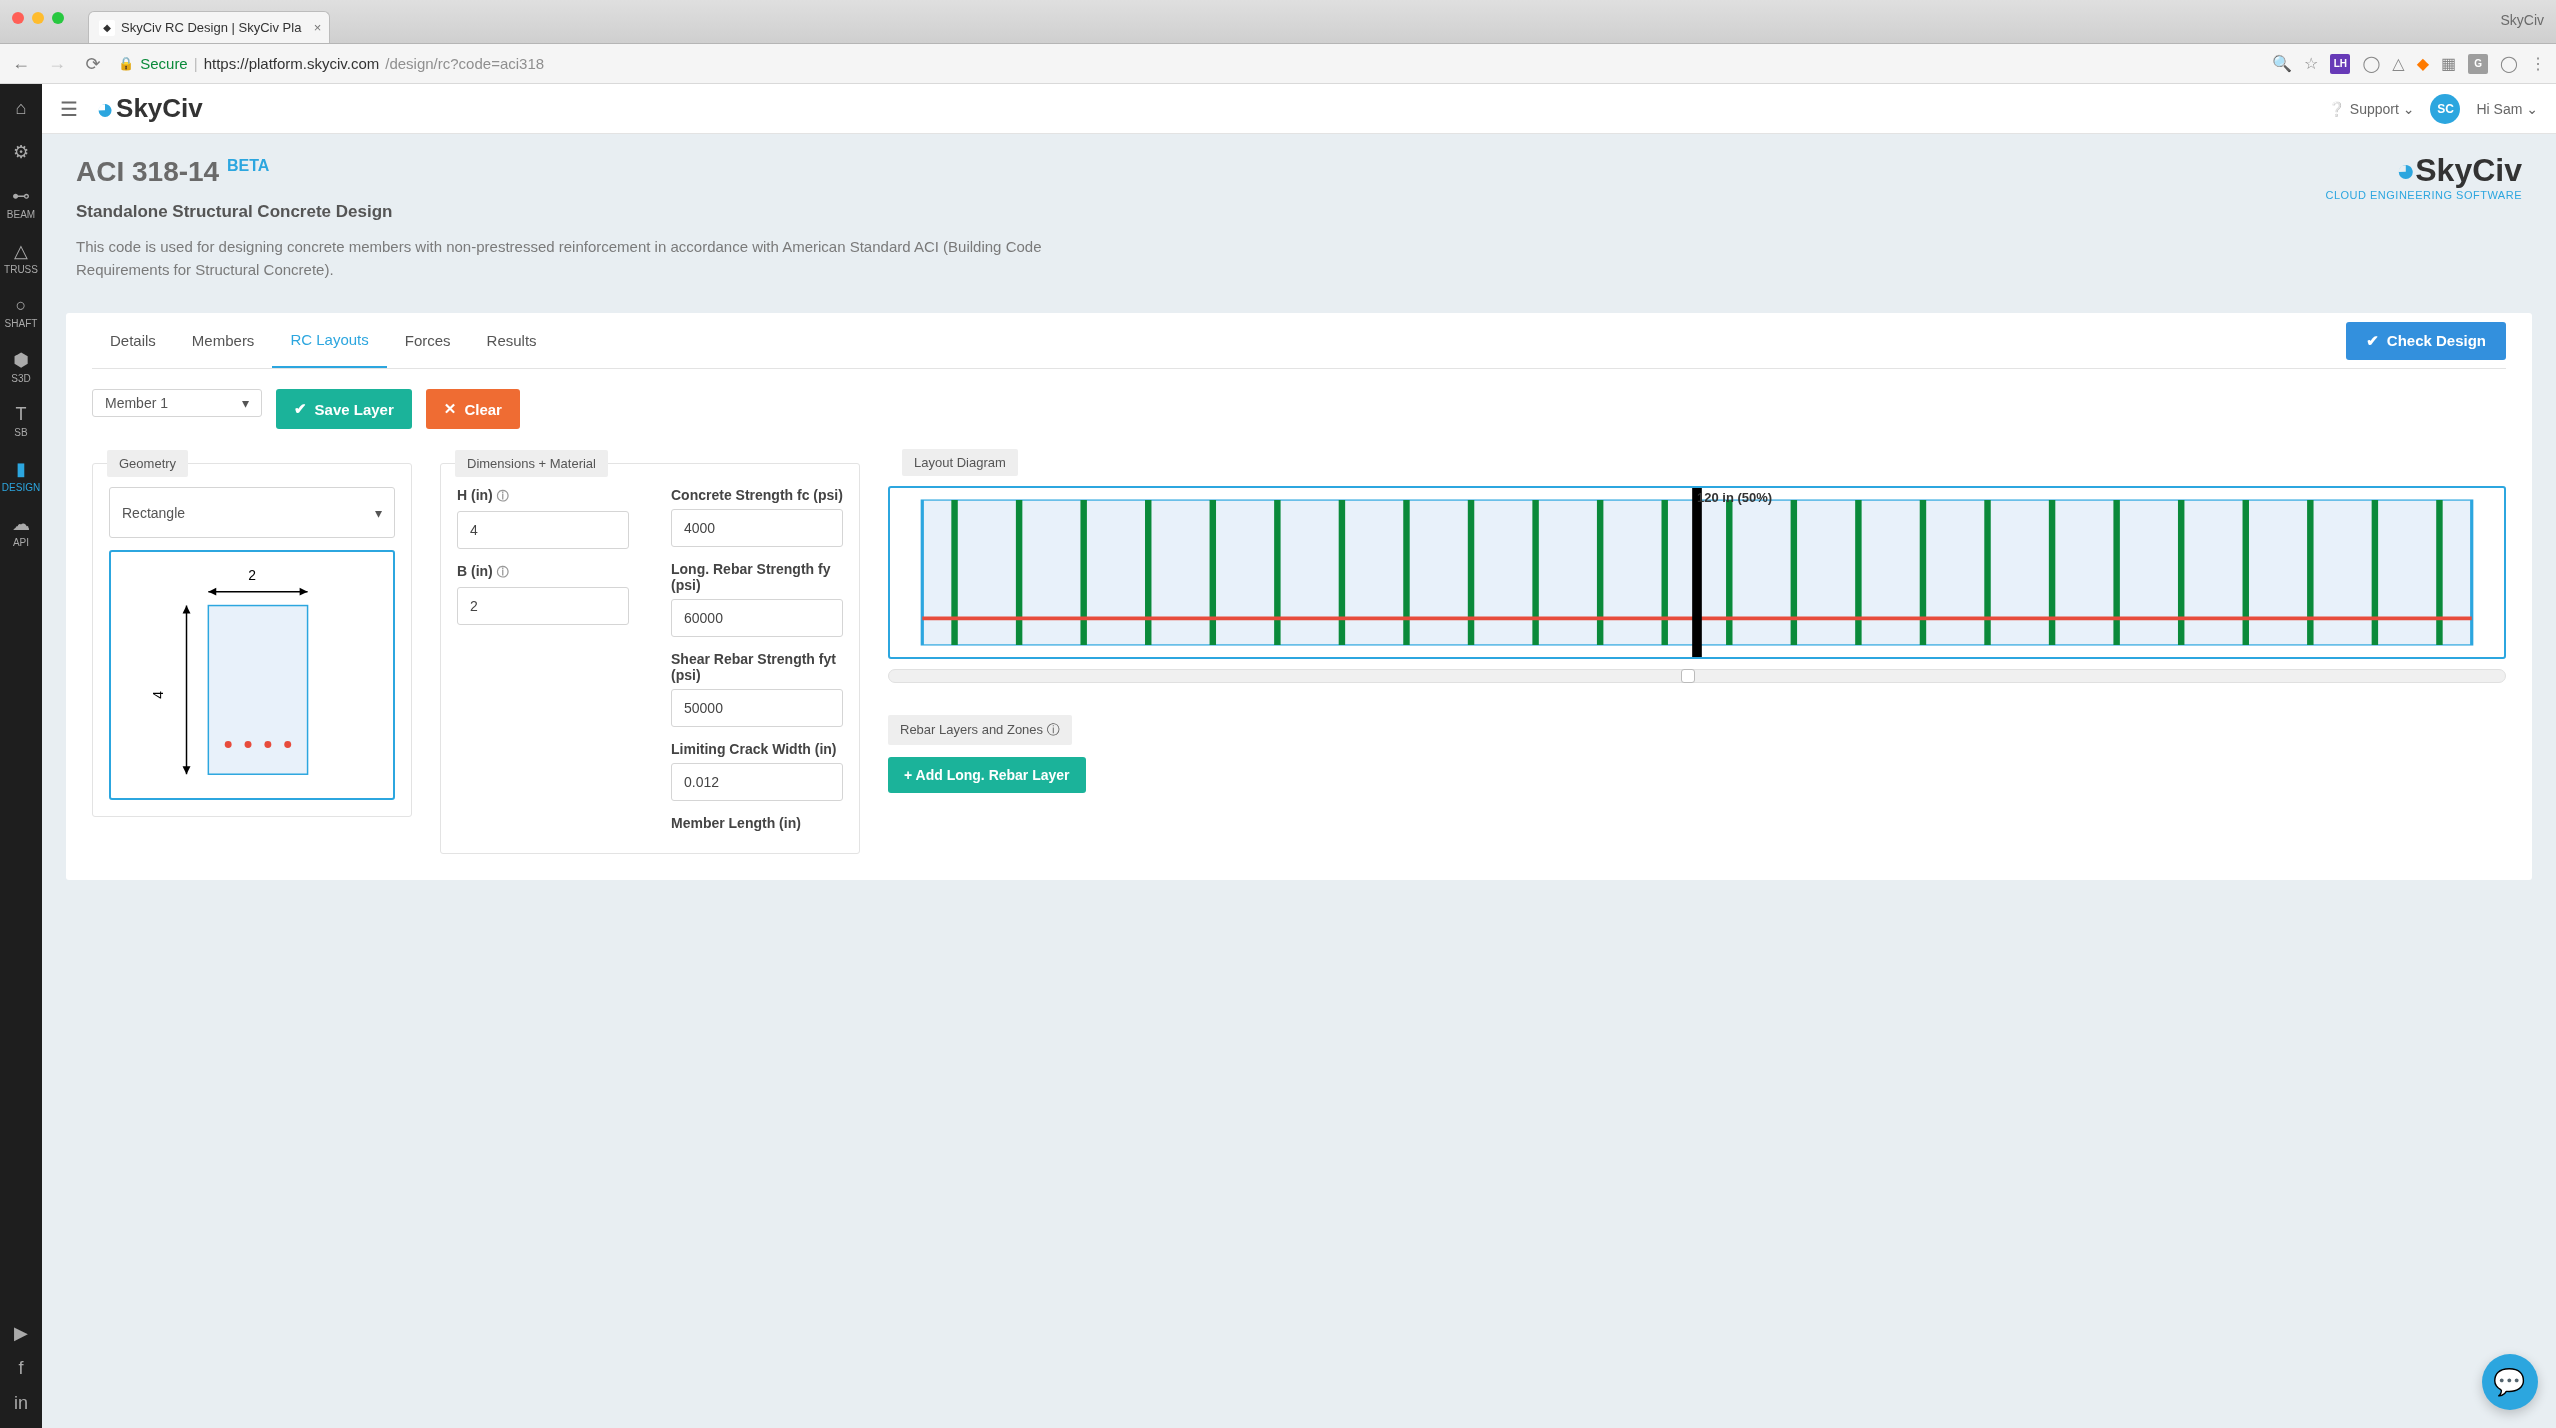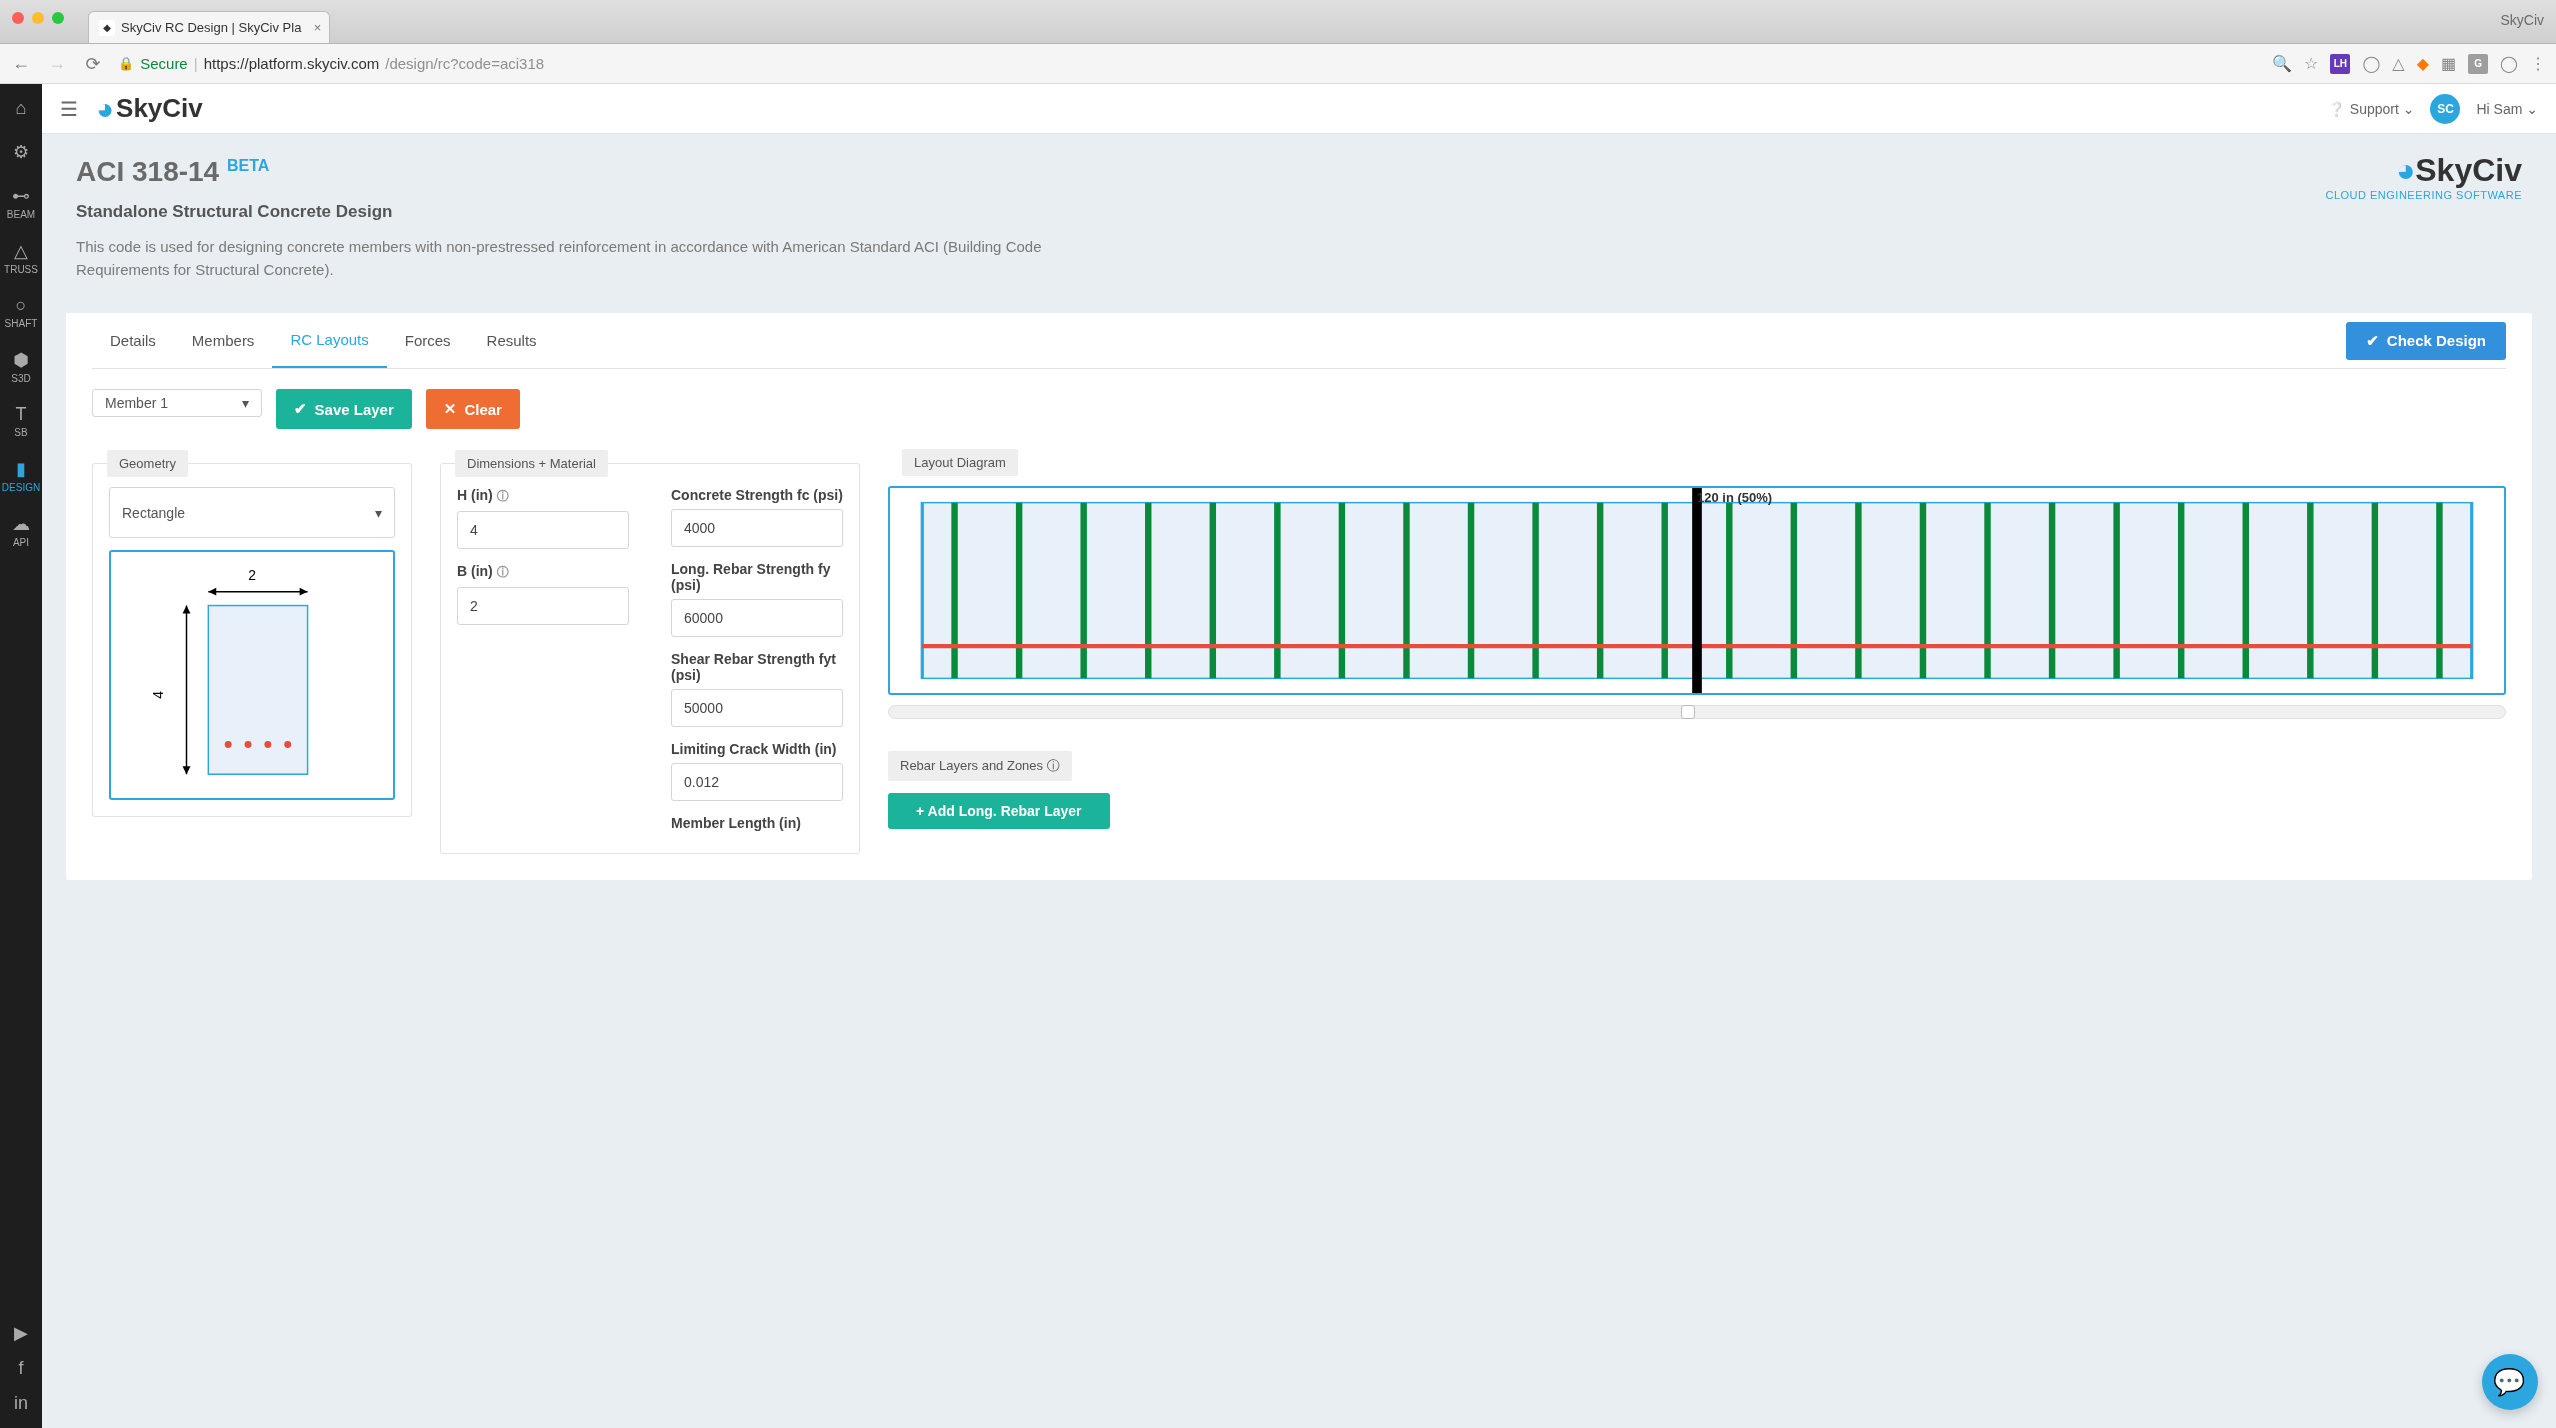--- a/index.html
+++ b/index.html
@@ -78,27 +78,27 @@
 .shape-select{width:100%;height:51px;border:1px solid #d5d5d5;border-radius:3px;padding:0 12px;display:flex;align-items:center;justify-content:space-between;color:#555;font-size:14px;margin-top:-4px;cursor:pointer;}
 .geo-svg{border:2px solid #2ca6df;border-radius:3px;margin-top:12px;padding:12px;height:250px;position:relative;}
 
 .dims{width:420px;}
 .dim-grid{display:grid;grid-template-columns:1fr 1fr;gap:10px 42px;margin-top:-4px;}
 .field-lbl{font-size:14px;color:#444;font-weight:600;margin-bottom:6px;display:block;}
 .field-lbl .info{color:#999;font-size:12px;}
 .field-inp{width:100%;height:38px;border:1px solid #d5d5d5;border-radius:3px;padding:0 12px;font-size:14px;color:#444;}
 
 .layout{flex:1;}
-.layout-svg{border:2px solid #2ca6df;border-radius:3px;height:209px;margin-top:-4px;position:relative;}
+.layout-svg{border:2px solid #2ca6df;border-radius:3px;height:173px;margin-top:-4px;position:relative;}
 .scroll-track{height:14px;background:#f0f0f0;border-radius:7px;margin-top:10px;position:relative;border:1px solid #e0e0e0;}
 .scroll-thumb{width:14px;height:14px;background:#fff;border:1px solid #bbb;border-radius:3px;position:absolute;left:49%;top:-1px;}
 
 .rebar-row{display:flex;align-items:center;gap:14px;margin-top:32px;}
 .rebar-label{background:#eee;padding:6px 12px;font-size:13px;color:#555;border-radius:2px;}
-.add-rebar{background:#1bb39a;color:#fff;border:none;padding:10px 28px;border-radius:3px;font-size:14px;font-weight:600;cursor:pointer;}
+.add-rebar{background:#1bb39a;color:#fff;border:none;padding:10px 16px;border-radius:3px;font-size:14px;font-weight:600;cursor:pointer;}
 
 .chat-fab{position:fixed;bottom:18px;right:18px;width:56px;height:56px;border-radius:50%;background:#2ca6df;display:flex;align-items:center;justify-content:center;color:#fff;font-size:26px;box-shadow:0 4px 12px rgba(0,0,0,0.2);}
 </style>
 </head>
 <body>
 
 <div class="browser-top">
   <div class="traffic">
     <span class="tl-red"></span>
     <span class="tl-yel"></span>

